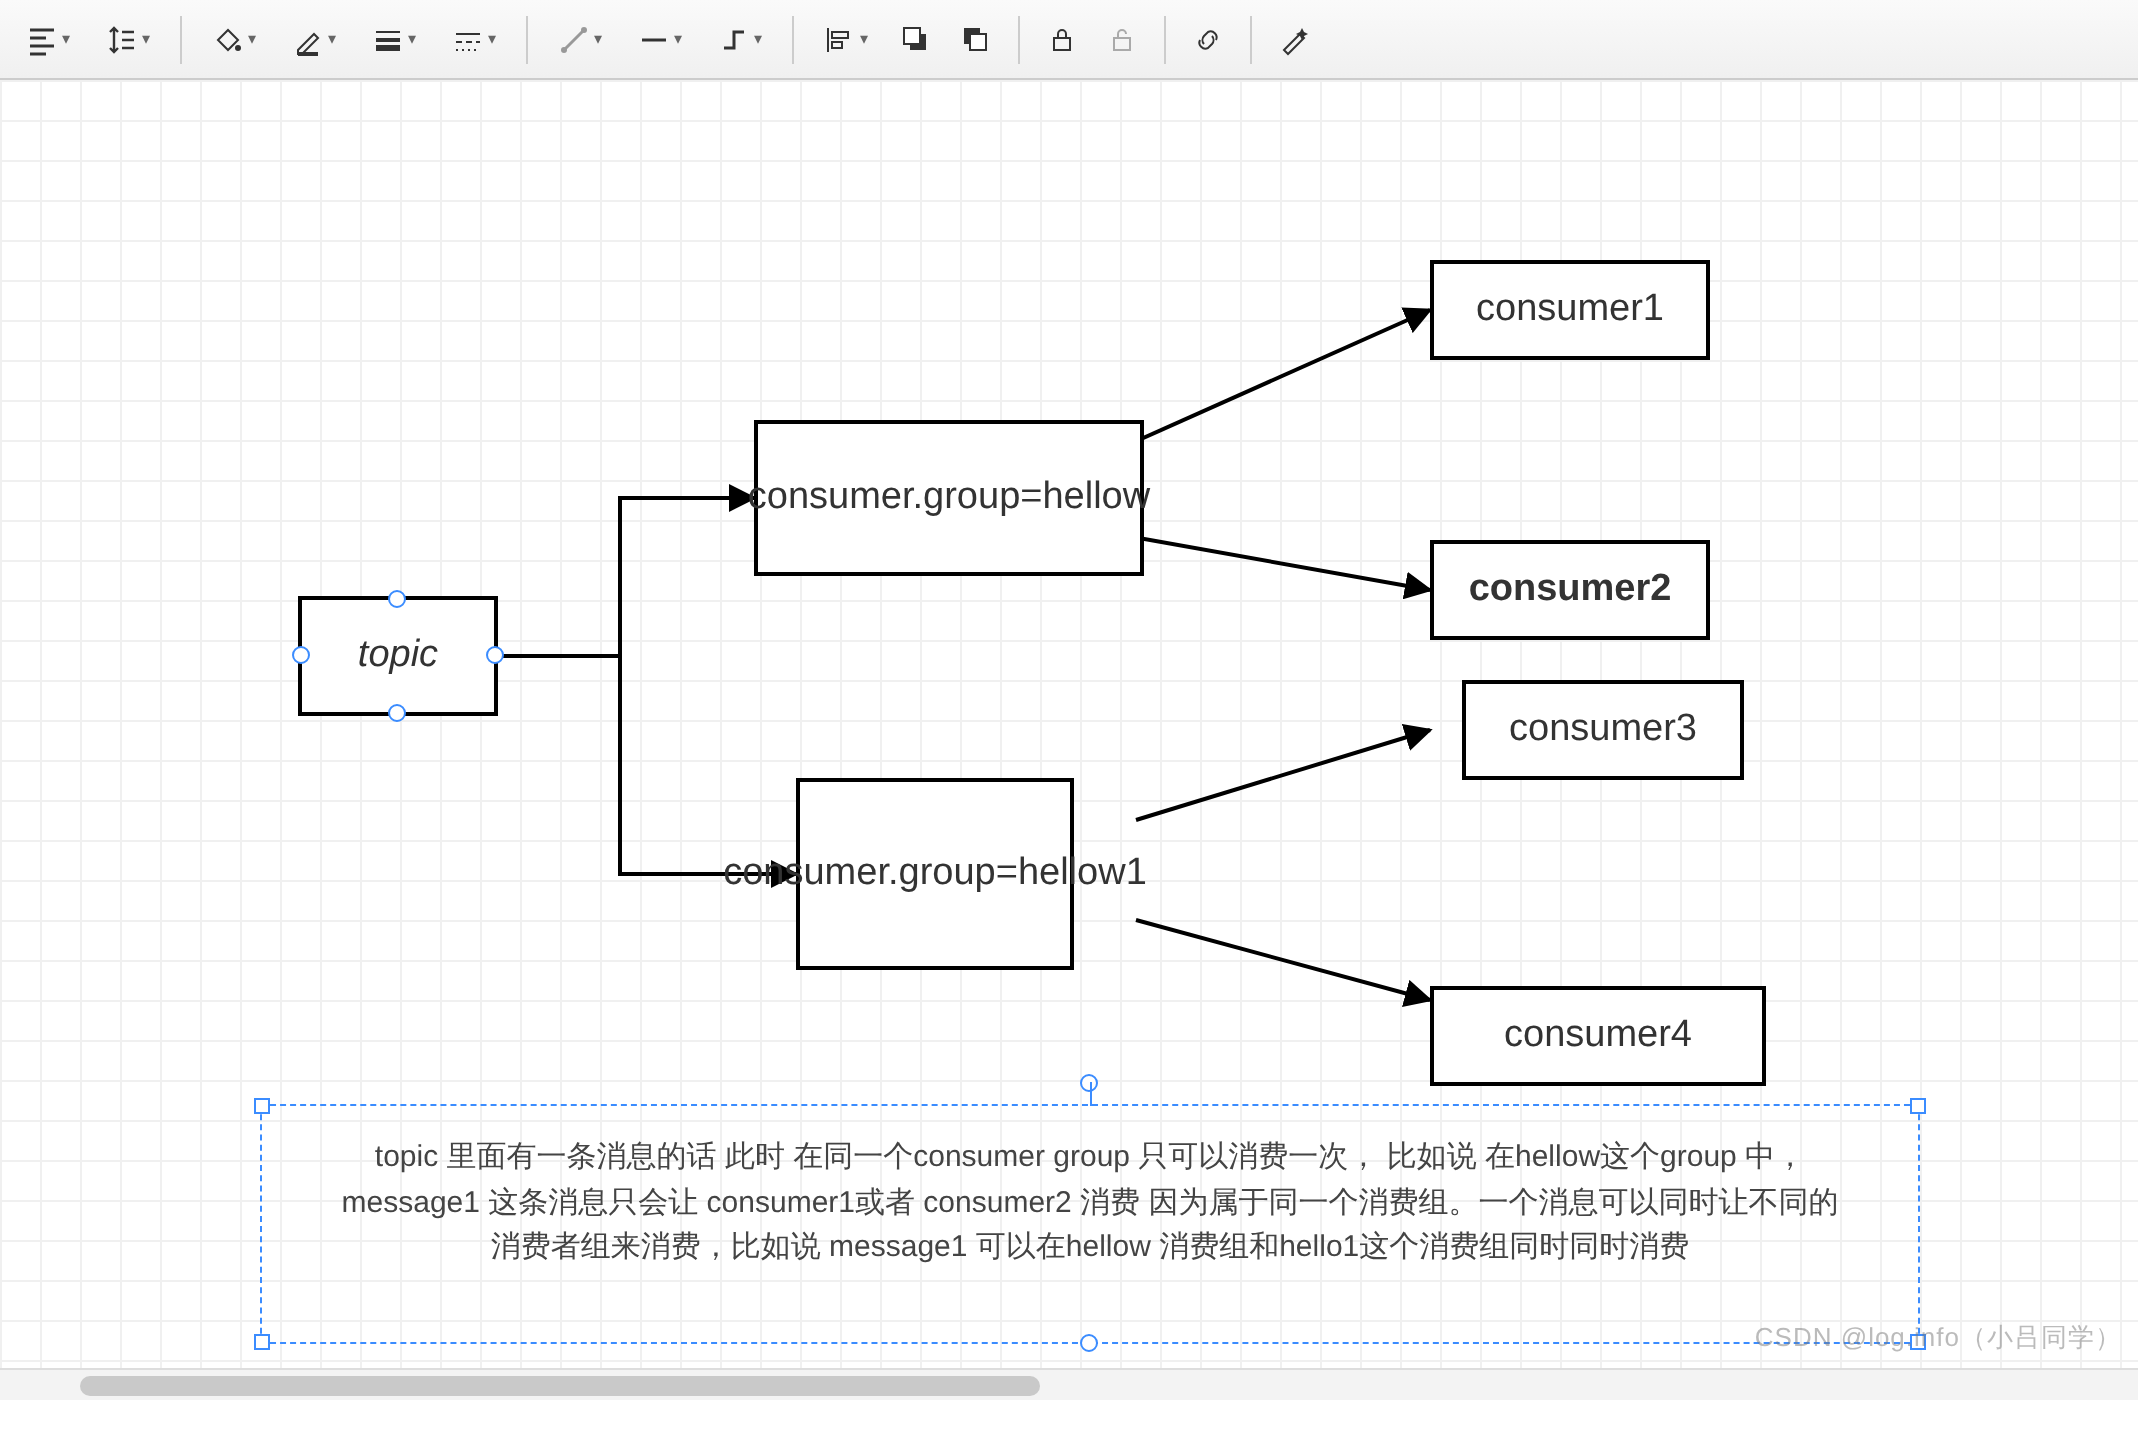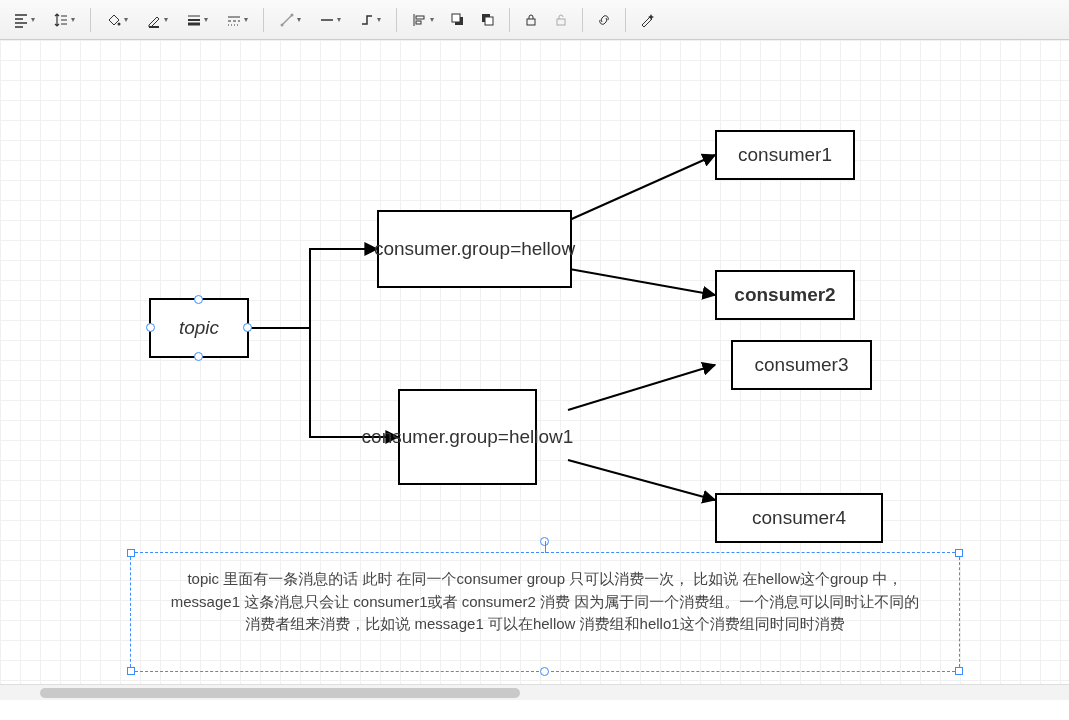--- a/index.html
+++ b/index.html
@@ -319,17 +319,18 @@
       <div class="text-sel-handle" style="right:-4px;bottom:-4px"></div>
       <div class="sel-handle" style="top:-16px;left:50%;margin-left:-5px"></div>
       <div style="position:absolute;top:-12px;left:50%;width:1px;height:12px;background:#3b8cff"></div>
       <div class="sel-handle" style="bottom:-5px;left:50%;margin-left:-5px"></div>
     </div>
     <div class="text-block" style="left:165px;top:528px;width:760px;">
       <span>topic 里面有一条消息的话  此时 在同一个consumer group 只可以消费一次， 比如说 在hellow这个group 中， message1 这条消息只会让 consumer1或者 consumer2 消费 因为属于同一个消费组。一个消息可以同时让不同的消费者组来消费，比如说 message1 可以在hellow 消费组和hello1这个消费组同时同时消费</span>
     </div>
   </div>
 
+  <div class="watermark">CSDN @log.info（小吕同学）</div>
 
   <div class="scrollbar-h">
     <div class="scroll-thumb"></div>
   </div>
 </div>
 
 </body></html>

